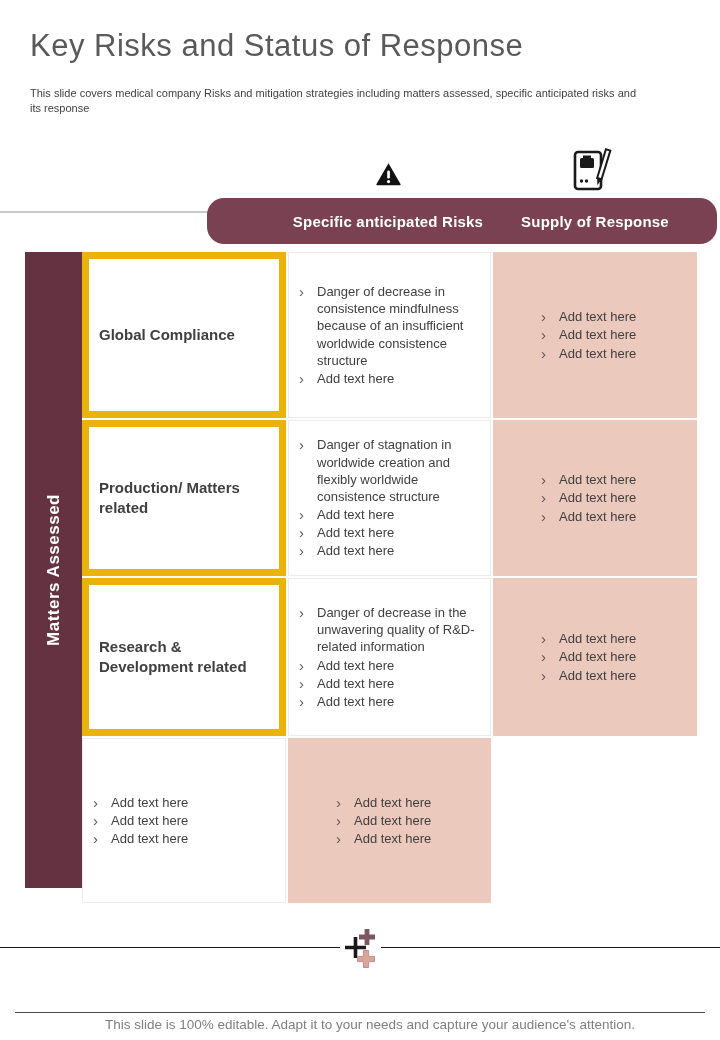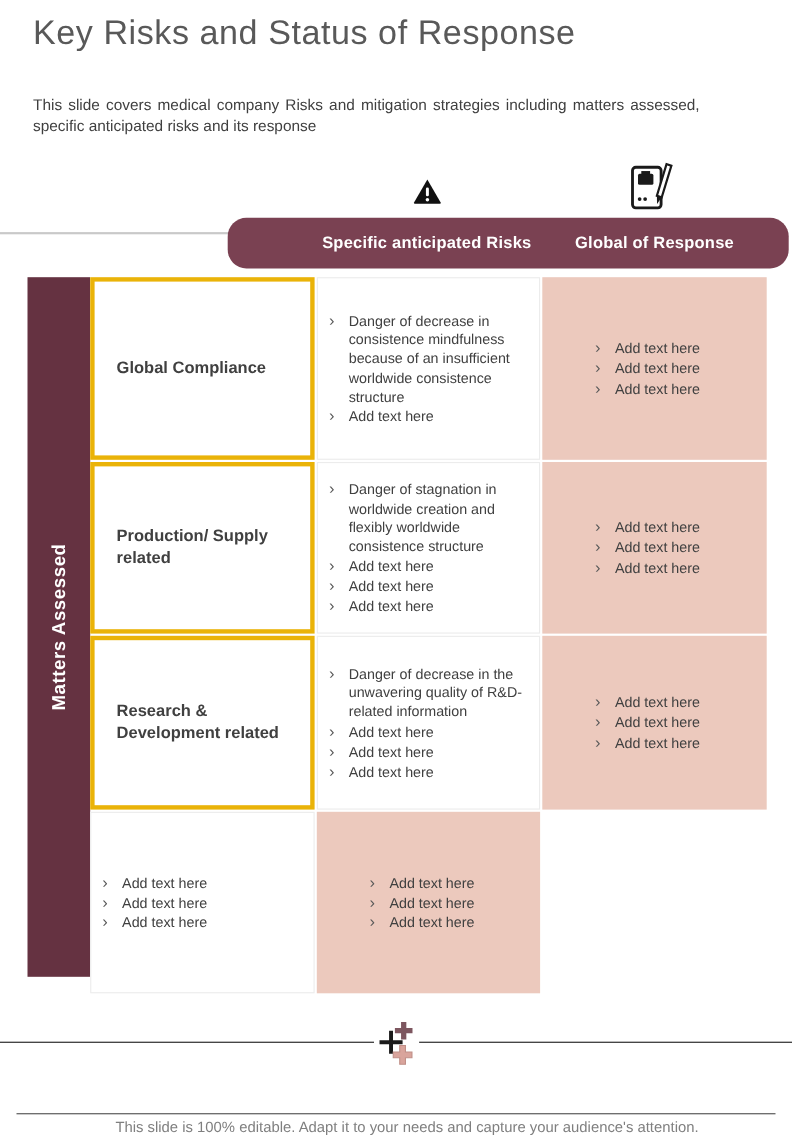--- a/index.html
+++ b/index.html
@@ -5,26 +5,26 @@
   html,body{margin:0;padding:0;background:#ffffff;}
   .slide{
     position:relative;
     width:720px;height:1040px;
     background:#ffffff;
     font-family:"Liberation Sans", sans-serif;
     overflow:hidden;
   }
   
   .title{
-    position:absolute;left:30px;top:12px;width:660px;
+    position:absolute;left:30px;top:28px;width:660px;
     font-size:31px;font-weight:400;color:#595959;letter-spacing:0.5px;
   }
   .subtitle{
     position:absolute;left:30px;top:86px;width:606px;
-    font-size:14px;color:#3f3f3f;line-height:1.38;text-align:justify;
+    font-size:11px;color:#3f3f3f;line-height:1.38;text-align:justify;
   }
   
   .rule-left{
     position:absolute;left:0;top:211px;width:208px;height:2px;background:#c9c9c9;
   }
   .icon-warning{position:absolute;left:375px;top:161px;width:27px;height:27px;}
   .icon-doc{position:absolute;left:571px;top:147px;width:42px;height:47px;}
   .pill{
     position:absolute;left:207px;top:198px;width:510px;height:46px;
     background:#7a4152;border-radius:17px;
@@ -47,23 +47,23 @@
   
   .grid{
     position:absolute;left:82px;top:252px;
     display:grid;
     grid-template-columns:204px 203px 204px;
     grid-template-rows:166px 156px 158px 165px;
     gap:2px;
   }
   .cell{box-sizing:border-box;}
   .matter-cell{
-    background:#ffffff;border:4px solid #eab308;
+    background:#ffffff;border:7px solid #eab308;
     display:flex;align-items:center;
-    padding-left:20px;
+    padding-left:10px;
   }
   .matter-cell span{
     font-size:15px;font-weight:bold;color:#404040;line-height:1.35;max-width:162px;
   }
   .risk-cell{
     background:#ffffff;border:1px solid #ececec;
     display:flex;flex-direction:column;justify-content:center;
     padding:6px 4px 6px 6px;
   }
   .response-cell{
@@ -125,21 +125,21 @@
       <circle cx="15.5" cy="34" r="1.7" fill="#1a1a1a"></circle>
       <g transform="rotate(17 31 22)">
         <rect x="29" y="2" width="4.6" height="30" fill="#ffffff" stroke="#1a1a1a" stroke-width="2"></rect>
         <path d="M29 32 L31.3 39 L33.6 32 Z" fill="#1a1a1a"></path>
       </g>
     </svg>
   </span>
 
   <div class="pill">
     <span class="pill-label risks">Specific anticipated Risks</span>
-    <span class="pill-label response">Global of Response</span>
+    <span class="pill-label response">Supply of Response</span>
   </div>
 
   <div class="matters-bar">
     <span>Matters Assessed</span>
   </div>
 
   <div class="grid">
 
     <div class="cell matter-cell">
       <span>Global Compliance</span>
@@ -152,21 +152,21 @@
     </div>
     <div class="cell response-cell">
       <ul class="blist">
         <li>Add text here</li>
         <li>Add text here</li>
         <li>Add text here</li>
       </ul>
     </div>
 
     <div class="cell matter-cell">
-      <span>Production/ Supply related</span>
+      <span>Production/ Matters related</span>
     </div>
     <div class="cell risk-cell">
       <ul class="blist">
         <li>Danger of stagnation in worldwide creation and flexibly worldwide consistence structure</li>
         <li>Add text here</li>
         <li>Add text here</li>
         <li>Add text here</li>
       </ul>
     </div>
     <div class="cell response-cell">

